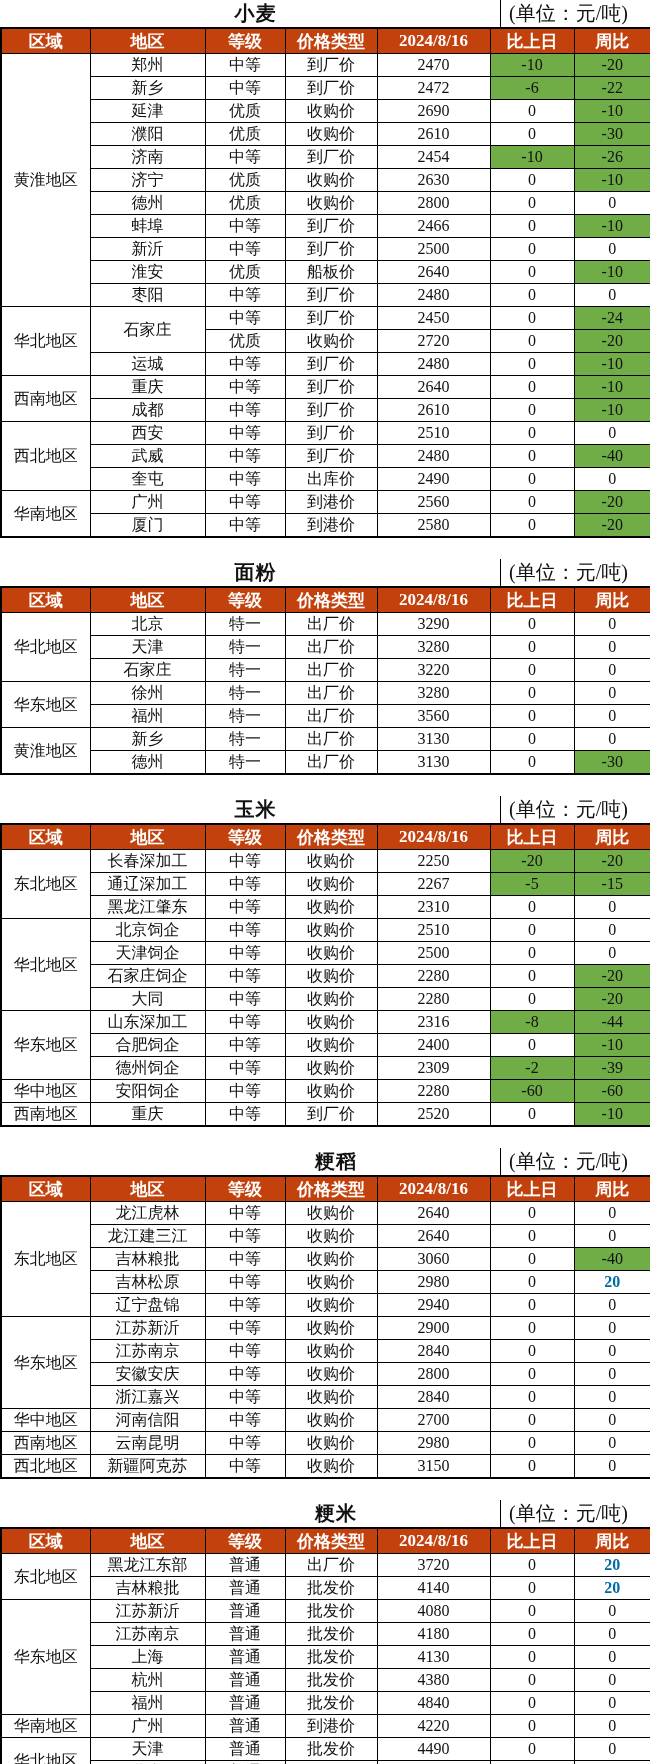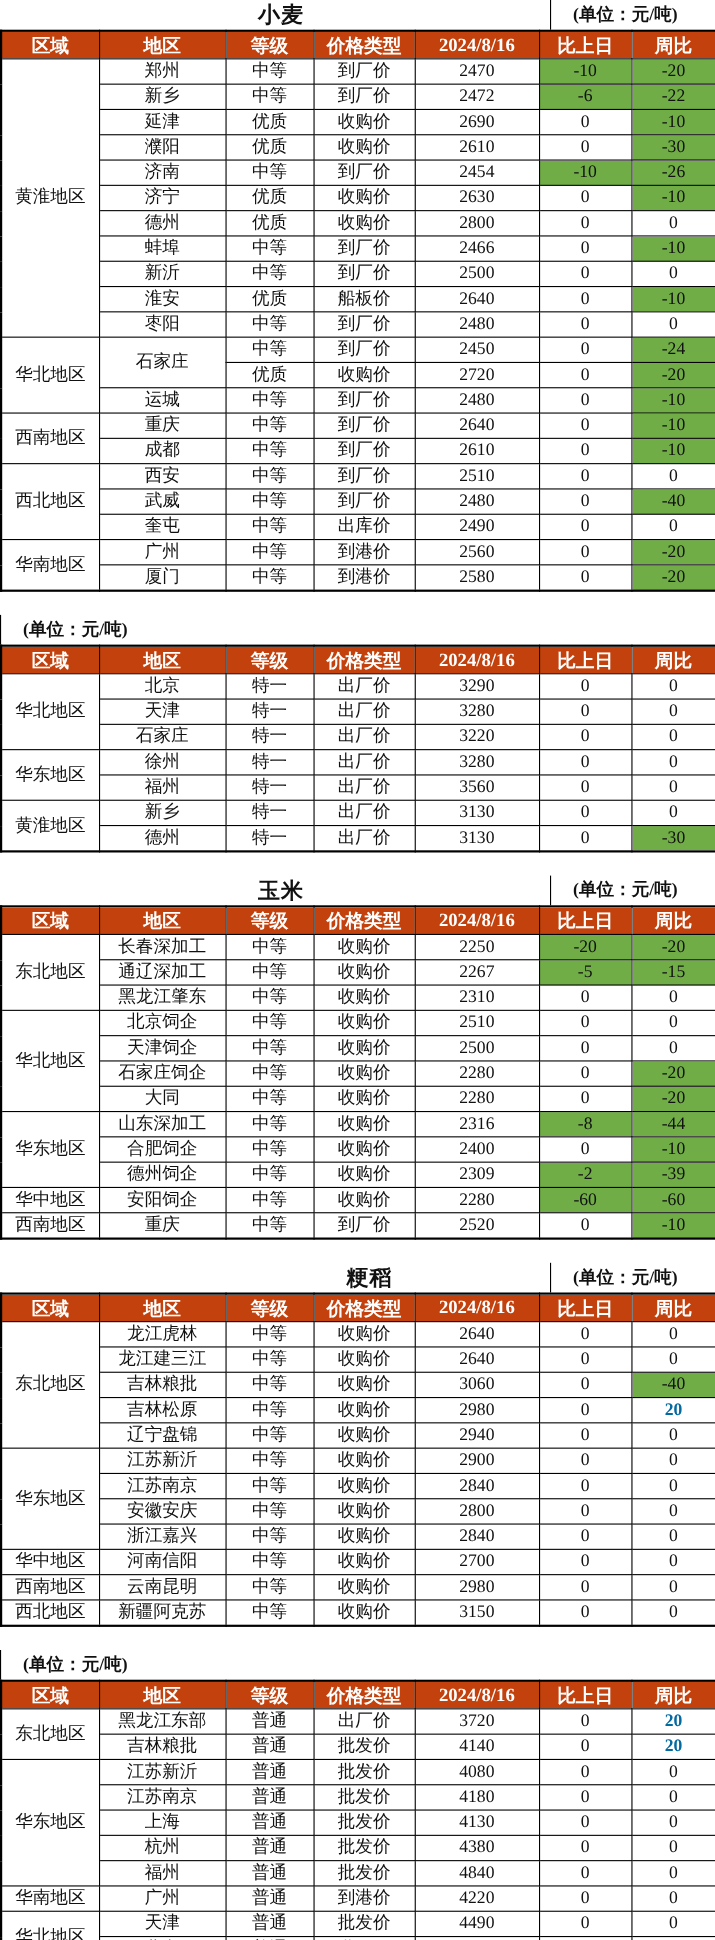--- a/index.html
+++ b/index.html
@@ -5,21 +5,21 @@
   html,body{margin:0;padding:0;background:#ffffff;}
   body{width:650px;font-family:"Liberation Serif","DejaVu Serif",serif;color:#111;}
   #tables-root{width:650px;}
   .table-block{margin:0 0 21px 0;}
   .table-block:last-child{margin-bottom:0;}
   .title-row{display:flex;align-items:stretch;height:27px;}
   .title-cell{width:489px;box-sizing:border-box;display:flex;align-items:center;justify-content:center;
               font-size:20px;font-weight:bold;letter-spacing:1px;margin-left:11px;}
   .centered .title-cell{padding-left:161px;}
   .unit-cell{width:136px;box-sizing:border-box;display:flex;align-items:center;justify-content:center;
-             font-size:16px;border-left:1px solid #000;font-weight:bold;}
+             font-size:20px;border-left:1px solid #000;}
   table.grid{border-collapse:collapse;table-layout:fixed;width:650px;border:2px solid #000;}
   table.grid th{background:#c2410c;color:#fff;font-size:17px;font-weight:bold;height:24px;
                 border:1px solid #000;padding:0;white-space:nowrap;overflow:hidden;text-align:center;}
   table.grid td{border:1px solid #000;text-align:center;vertical-align:middle;font-size:16px;
                 height:22px;line-height:22px;padding:0;white-space:nowrap;overflow:hidden;}
   td.hl{background:#70AD47;margin-top:37px;}
   td.up{color:#0369a1;font-weight:bold;}
   td.region{font-size:16px;}
 </style>
 </head>
@@ -223,20 +223,21 @@
             <td>到港价</td>
             <td>2580</td>
             <td>0</td>
             <td class="hl">-20</td>
           </tr>
         </tbody>
       </table>
     </section>
     <section class="table-block">
       <div class="title-row">
+        <div class="title-cell">面粉</div>
         <div class="unit-cell">(单位：元/吨)</div>
       </div>
       <table class="grid">
         <colgroup>
           <col style="width: 89px;">
           <col style="width: 115px;">
           <col style="width: 80px;">
           <col style="width: 92px;">
           <col style="width: 113px;">
           <col style="width: 84px;">
@@ -573,20 +574,21 @@
             <td>收购价</td>
             <td>3150</td>
             <td>0</td>
             <td>0</td>
           </tr>
         </tbody>
       </table>
     </section>
     <section class="table-block centered">
       <div class="title-row">
+        <div class="title-cell">粳米</div>
         <div class="unit-cell">(单位：元/吨)</div>
       </div>
       <table class="grid">
         <colgroup>
           <col style="width: 89px;">
           <col style="width: 115px;">
           <col style="width: 80px;">
           <col style="width: 92px;">
           <col style="width: 113px;">
           <col style="width: 84px;">

